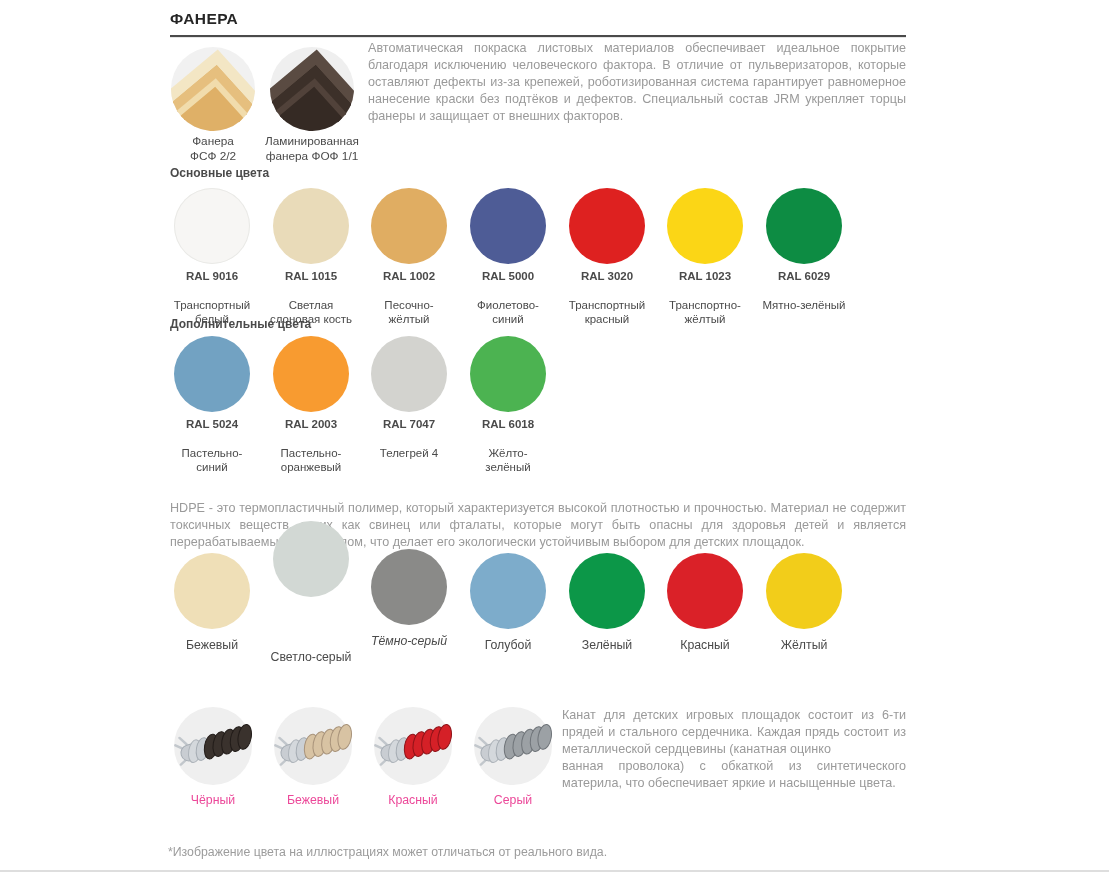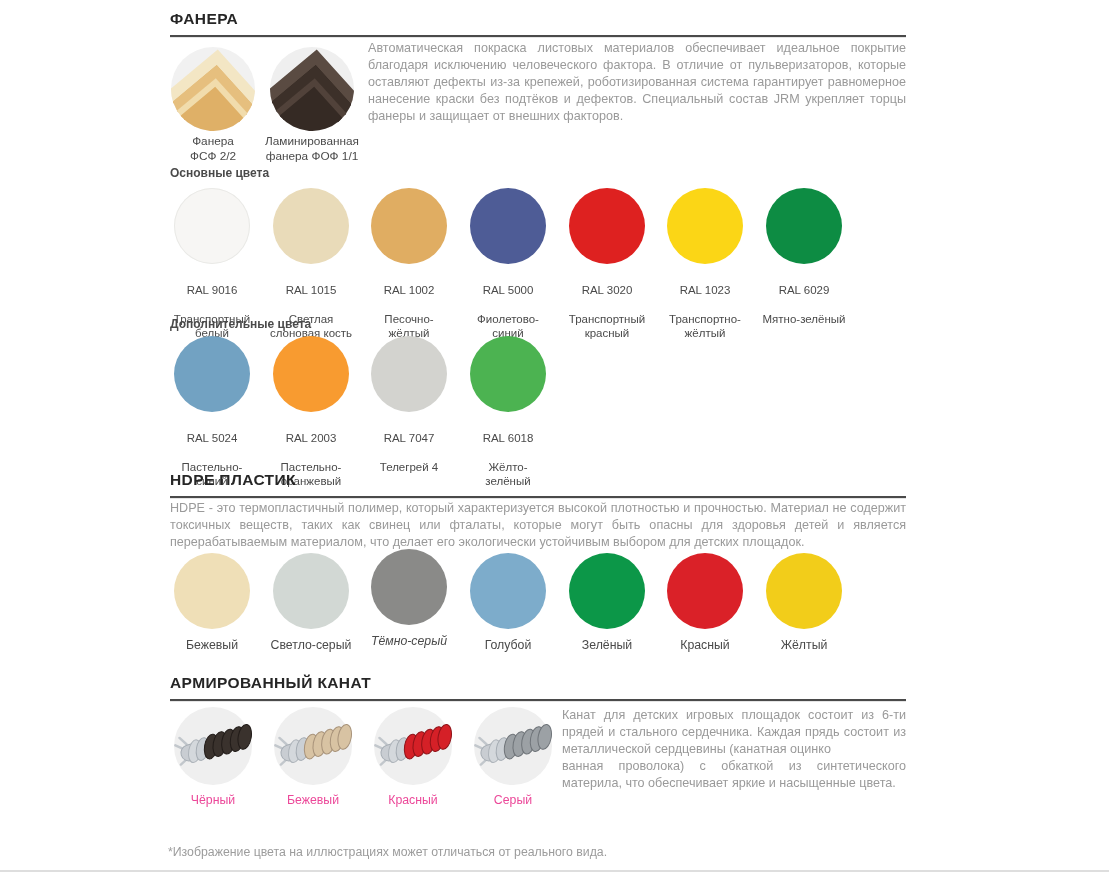--- a/index.html
+++ b/index.html
@@ -20,21 +20,21 @@
   .group-label {
     position:absolute; left:170px; font-size:12px; font-weight:600; color:#4a4a4a;
   }
   .swatch-cell {
     position:absolute; width:110px; display:flex; flex-direction:column; align-items:center;
   }
   .crc {
     width:76px; height:76px; border-radius:50%;
   }
   .white-ring { box-shadow: inset 0 0 0 1px #e9e9e6; }
-  .ral-code { margin-top:20px; font-size:11.5px; font-weight:normal; color:#4a4a4a; text-align:right; }
+  .ral-code { margin-top:6px; font-size:11.5px; font-weight:bold; color:#4a4a4a; text-align:right; }
   .ral-name { margin-top:16px; font-size:11.5px; color:#4a4a4a; line-height:1.25; text-align:center; white-space:pre-line; }
   .hdpe-name { margin-top:9px; font-size:12.3px; color:#4a4a4a; text-align:center; }
   .thumb-cell { position:absolute; width:120px; display:flex; flex-direction:column; align-items:center; }
   .thumb-label { margin-top:3px; font-size:11.8px; color:#4a4a4a; line-height:1.25; text-align:center; white-space:pre-line; }
   .rope-name { margin-top:8px; font-size:12.3px; color:#ec4899; text-align:center; }
   .footnote { position:absolute; left:168px; top:845px; font-size:12.3px; color:#9c9c9c; }
   .bottom-line { position:absolute; left:0; top:870px; width:1109px; height:2px; background:#dedede; }
 </style>
 </head>
 <body>
@@ -152,28 +152,27 @@
     <div class="ral-code">RAL 7047</div>
     <div class="ral-name">Телегрей 4</div>
   </div>
   <div class="swatch-cell" style="left:453px; top:336px;">
     <div class="crc" style="background-color: rgb(76, 179, 81);"></div>
     <div class="ral-code">RAL 6018</div>
     <div class="ral-name">Жёлто-
 зелёный</div>
   </div>
 
-  <div class="sec-head" style="top:471px;">HDPE ПЛАСТИК</div>
   <div class="para" style="left:170px; top:500px; width:736px;">HDPE - это термопластичный полимер, который характеризуется высокой плотностью и прочностью. Материал не содержит токсичных веществ, таких как свинец или фталаты, которые могут быть опасны для здоровья детей и является перерабатываемым материалом, что делает его экологически устойчивым выбором для детских площадок.</div>
 
   <div class="swatch-cell" style="left:157px; top:553px;">
     <div class="crc" style="background-color: rgb(239, 223, 183);"></div>
     <div class="hdpe-name">Бежевый</div>
   </div>
-  <div class="swatch-cell" style="left:256px; top:553px;">
+  <div class="swatch-cell" style="left:256px; top:521px;gap:44px;">
     <div class="crc" style="background-color: rgb(210, 216, 212);"></div>
     <div class="hdpe-name">Светло-серый</div>
   </div>
   <div class="swatch-cell" style="left:354px; top:549px;font-style:italic;">
     <div class="crc" style="background-color: rgb(138, 138, 136);"></div>
     <div class="hdpe-name">Тёмно-серый</div>
   </div>
   <div class="swatch-cell" style="left:453px; top:553px;">
     <div class="crc" style="background-color: rgb(125, 172, 203);"></div>
     <div class="hdpe-name">Голубой</div>
@@ -184,21 +183,20 @@
   </div>
   <div class="swatch-cell" style="left:650px; top:553px;">
     <div class="crc" style="background-color: rgb(218, 33, 40);"></div>
     <div class="hdpe-name">Красный</div>
   </div>
   <div class="swatch-cell" style="left:749px; top:553px;">
     <div class="crc" style="background-color: rgb(242, 205, 26);"></div>
     <div class="hdpe-name">Жёлтый</div>
   </div>
 
-  <div class="sec-head" style="top:674px;">АРМИРОВАННЫЙ КАНАТ</div>
 
   <div class="swatch-cell" style="left: 158px; top: 707px; --strand: #3A322D; --dark: #221C19;">
     <svg width="78" height="78" viewBox="0 0 78 78">
       <circle cx="39" cy="39" r="39" fill="#EFEFEF"></circle>
       <g transform="rotate(-16 39 39)">
         <path d="M10 34 L3 28 M11 44 L3 48 M14 30 L9 22" stroke="#C2C7CC" stroke-width="2.4" fill="none" stroke-linecap="round"></path>
         <rect x="6" y="31" width="30" height="16" rx="8" fill="#C9CDD2" stroke="#A6ADB4" stroke-width="1"></rect>
         <ellipse cx="20" cy="39" rx="6" ry="11.5" transform="rotate(26 20 39)" fill="#D4D8DC" stroke="#AEB4BA"></ellipse>
         <ellipse cx="28" cy="39" rx="6" ry="11.5" transform="rotate(26 28 39)" fill="#CBD0D5" stroke="#A6ADB4"></ellipse>
         <ellipse cx="37" cy="39" rx="6.5" ry="12.5" transform="rotate(26 37 39)" fill="var(--strand)" stroke="var(--dark)"></ellipse>

